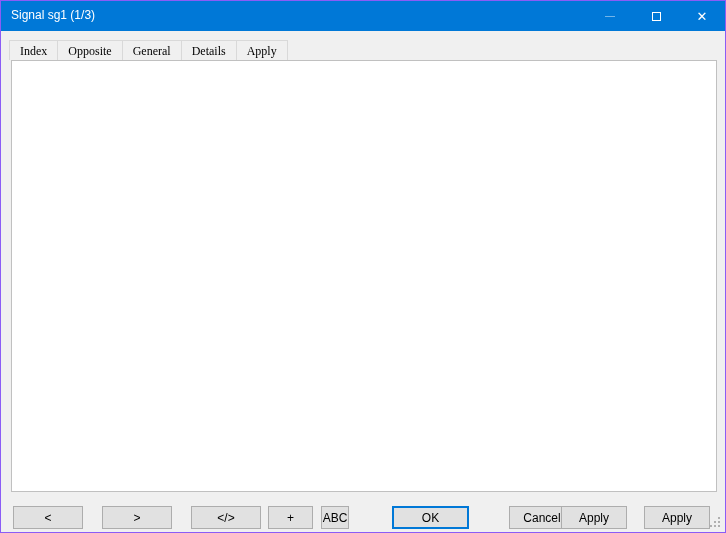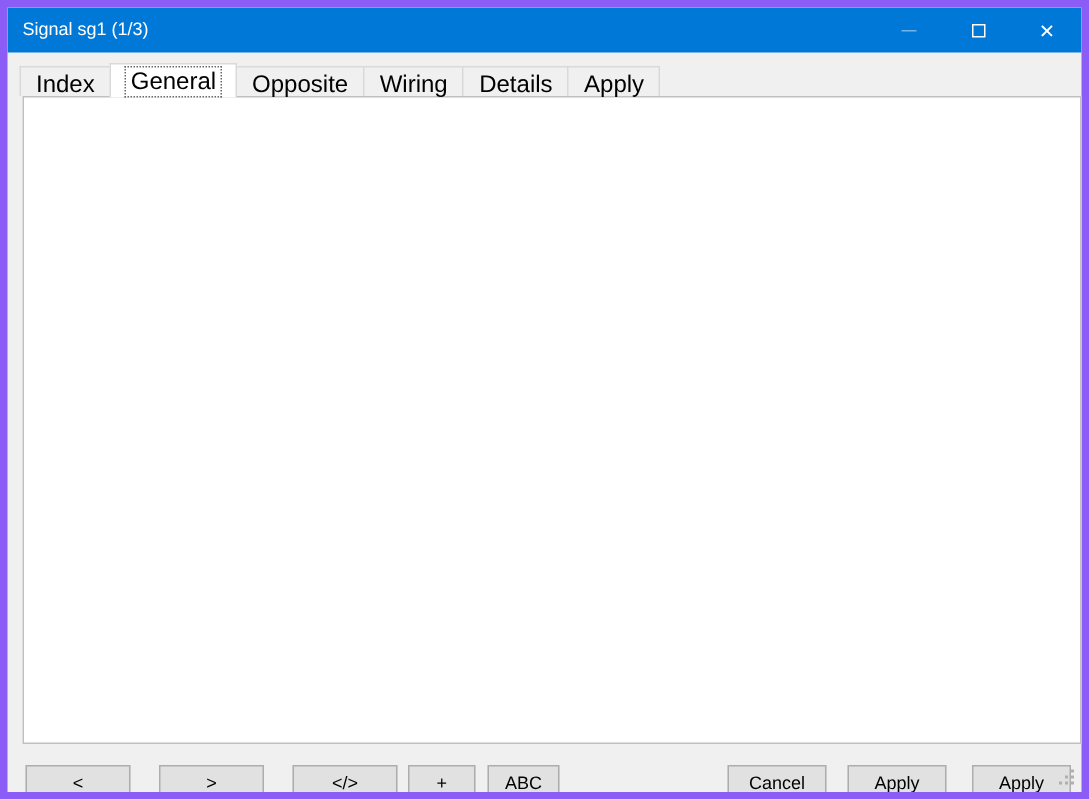--- a/index.html
+++ b/index.html
@@ -1,34 +1,34 @@
 <!DOCTYPE html>
 <html><head>
 <meta charset="utf-8">
 <style>
   * { margin:0; padding:0; box-sizing:border-box; }
   html,body { background:#ffffff; font-family:"Liberation Sans", sans-serif; }
   .window {
     position:relative; width:726px; height:533px;
-    border:5px solid #8b5cf6; background:#f0f0f0; overflow:hidden;
+    border:1px solid #8b5cf6; background:#f0f0f0; overflow:hidden;
   }
   
   .titlebar { position:absolute; top:0; left:0; right:0; height:30px; background:#0078d7; }
   .title-text { position:absolute; left:10px; top:7px; font-size:12px; color:#ffffff; }
   .caption-buttons { position:absolute; right:0; top:0; height:30px; display:flex; }
   .cap-btn { width:46px; height:30px; display:flex; align-items:center; justify-content:center; }
   .min-glyph { width:10px; height:1px; background:rgba(255,255,255,0.45); }
   .max-glyph { width:9px; height:9px; border:1px solid #ffffff; }
   .close-glyph { color:#ffffff; font-size:13px; line-height:13px; }
   
   .tabbar { position:absolute; top:37px; left:8px; height:23px; display:flex; align-items:flex-end; z-index:2; }
   .tab {
     height:20px; margin-bottom:1px; background:#f0f0f0;
     border:1px solid #d9d9d9; border-bottom:none;
-    padding:3px 10px 12px; font-size:16px; color:#000;
+    padding:3px 10px 12px; font-size:12px; color:#000;font-family:Liberation Serif, serif;
   }
   .tab + .tab { margin-left:-1px; }
   .tab.selected { height:23px; margin-bottom:0; background:#ffffff; position:relative; z-index:3; padding-top:3px; }
   .tab.selected .tab-focus { outline:1px dotted #6b6b6b; padding:1px 3px; }
   
   .page { position:absolute; left:10px; top:59px; width:706px; height:432px; background:#ffffff; border:1px solid #c0c0c0; z-index:1; }
   
   .row-label { position:absolute; left:14px; width:186px; text-align:right; font-size:12px; line-height:15px; color:#000; }
   .tbox {
     position:absolute; height:22px; border:1px solid #7a7a7a; background:#ffffff;
@@ -91,25 +91,22 @@
         <span class="max-glyph"></span>
       </div>
       <div class="cap-btn">
         <span class="close-glyph">✕</span>
       </div>
     </div>
   </div>
 
   <div class="tabbar">
     <div class="tab">Index</div>
-    <div class="tab selected">
-      <span class="tab-focus">General</span>
-    </div>
     <div class="tab">Opposite</div>
-    <div class="tab">Wiring</div>
+    <div class="tab">General</div>
     <div class="tab">Details</div>
     <div class="tab">Apply</div>
   </div>
 
   <div class="page"></div>
 
   <div class="row-label" style="top:77px;">ID @</div>
   <input class="tbox" style="left: 207px; top: 73px; width: 386px;" value="sg1">
   <div class="row-label" style="top:77px; left:520px; width:128px;">Number</div>
   <div class="spinbox" style="left:653px; top:73px; width:55px;">
@@ -206,20 +203,21 @@
     <span class="box"></span>
     <span class="clabel">Start of Day</span>
   </div>
 
   <div class="btn actions-btn">Actions...</div>
 
   <div class="btn fbtn" style="left:12px; width:70px;">&lt;</div>
   <div class="btn fbtn" style="left:101px; width:70px;">&gt;</div>
   <div class="btn fbtn" style="left:190px; width:70px;">&lt;/&gt;</div>
   <div class="btn fbtn" style="left:267px; width:45px;">+</div>
-  <div class="btn fbtn" style="left:320px; width:48px;">ABC</div>
-  <div class="btn fbtn" style="left:480px; width:66px;">Cancel</div>
+  <div class="btn fbtn" style="left:320px; width:28px;">ABC</div>
+  <div class="btn fbtn default" style="left:391px; width:77px;">OK</div>
+  <div class="btn fbtn" style="left:508px; width:66px;">Cancel</div>
   <div class="btn fbtn" style="left:560px; width:66px;">Apply</div>
   <div class="btn fbtn" style="left:643px; width:66px;">Apply</div>
 
   <div class="grip"></div>
 
 </div>
 
 </body></html>

